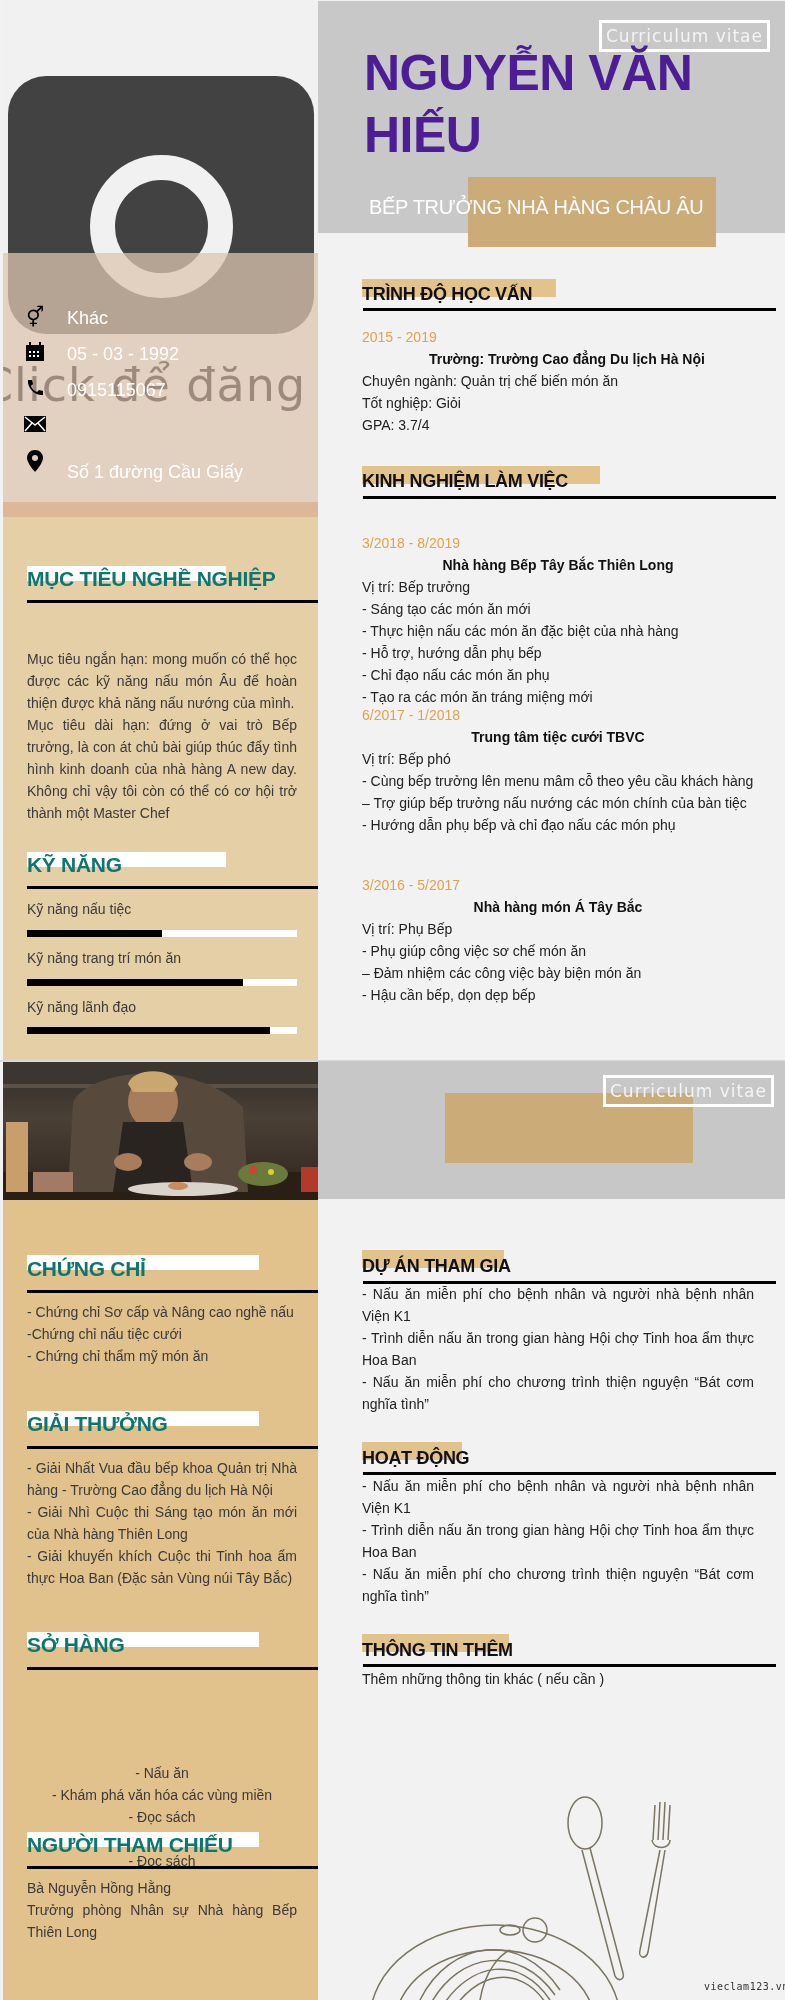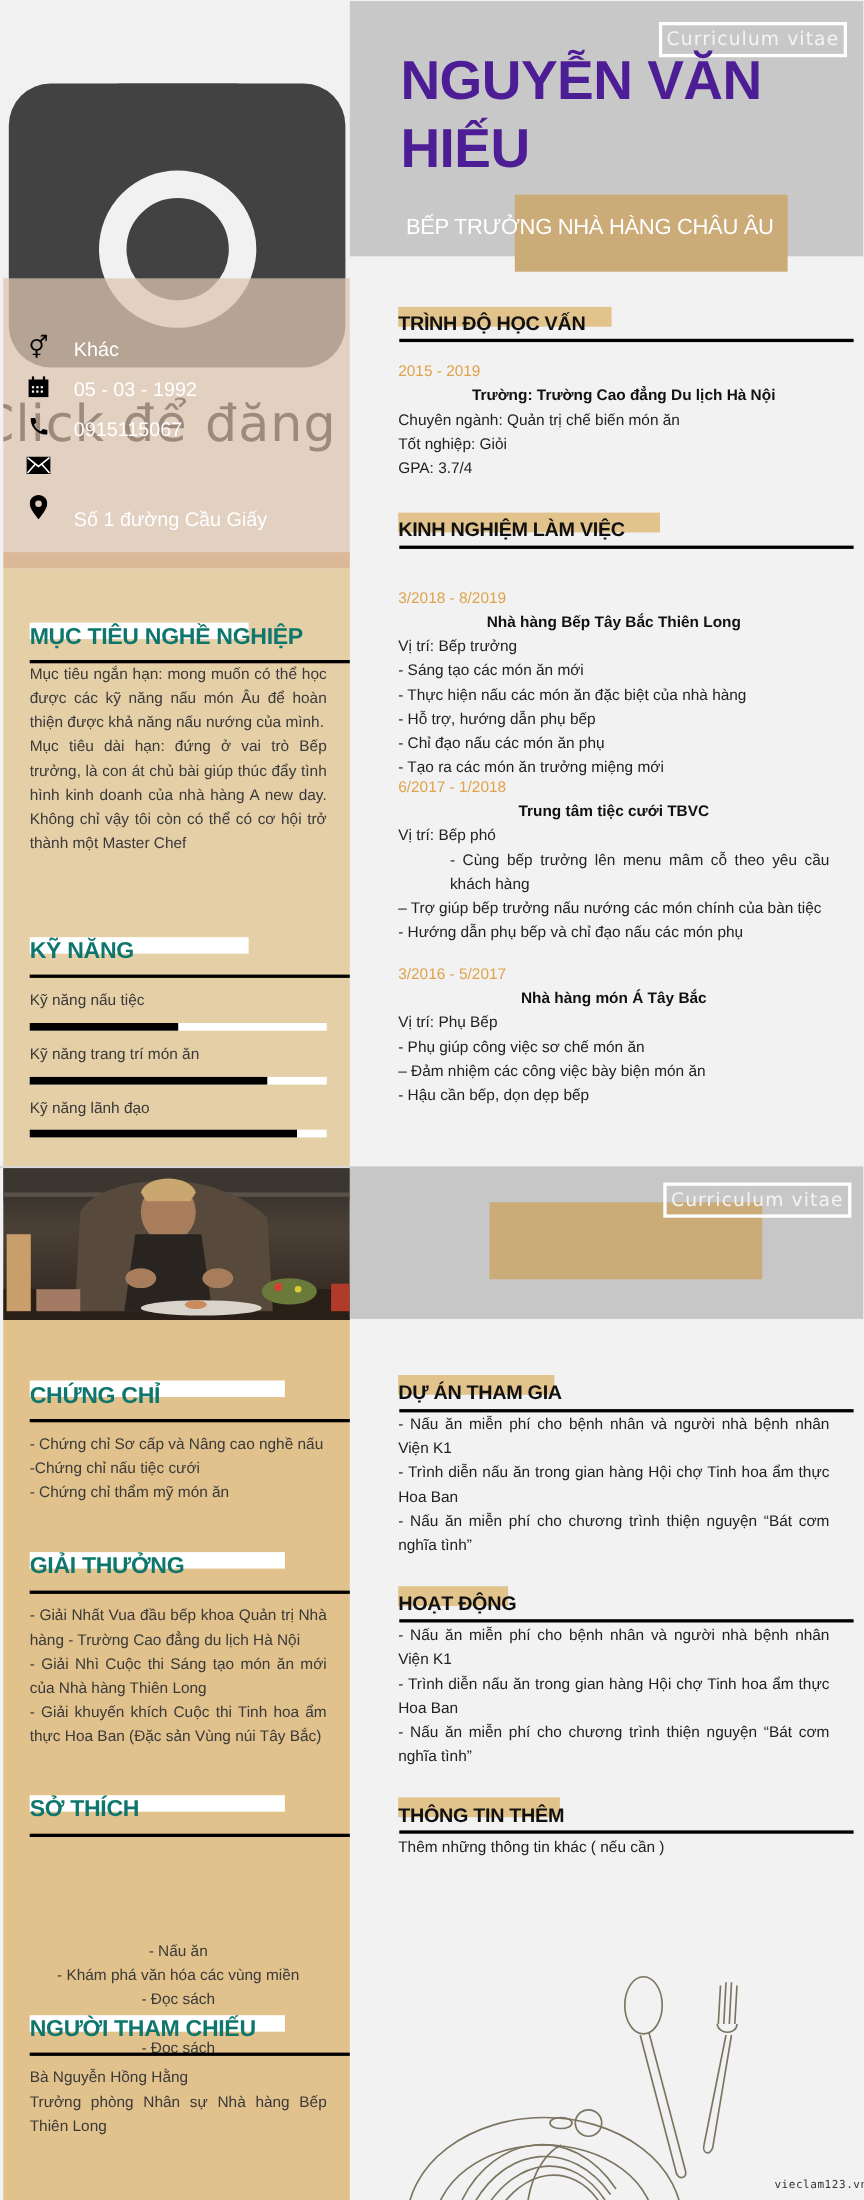--- a/index.html
+++ b/index.html
@@ -122,21 +122,21 @@
 <div class="abs name">
   <div>NGUYỄN VĂN</div>
   <div>HIẾU</div>
 </div>
 <div class="abs title-block"></div>
 <div class="abs job-title">BẾP TRƯỞNG NHÀ HÀNG CHÂU ÂU</div>
 
 <div class="abs hl-l" style="left:27px; top:566px; width:199px; height:15px;"></div>
 <div class="abs left-title" style="left:27px; top:567px;">MỤC TIÊU NGHỀ NGHIỆP</div>
 <div class="abs rule" style="left:27px; top:600px; width:291px;"></div>
-<div class="abs left-text" style="left:27px; top:601px; width:270px;">
+<div class="abs left-text" style="left:27px; top:648px; width:270px;">
   <div>Mục tiêu ngắn hạn: mong muốn có thể học được các kỹ năng nấu món Âu để hoàn thiện được khả năng nấu nướng của mình.</div>
   <div>Mục tiêu dài hạn: đứng ở vai trò Bếp trưởng, là con át chủ bài giúp thúc đẩy tình hình kinh doanh của nhà hàng A new day. Không chỉ vậy tôi còn có thể có cơ hội trở thành một Master Chef</div>
 </div>
 
 <div class="abs hl-l" style="left:27px; top:852px; width:199px; height:15px;"></div>
 <div class="abs left-title" style="left:27px; top:853px;">KỸ NĂNG</div>
 <div class="abs rule" style="left:27px; top:886px; width:291px;"></div>
 <div class="abs left-text" style="left:27px; top:898px;">Kỹ năng nấu tiệc</div>
 <div class="abs bar" style="top:930px">
     <div class="fill" style="width:50%"></div>
@@ -166,28 +166,28 @@
 <div class="abs rule" style="left:363px; top:496px; width:413px;"></div>
 
 <div class="abs txt" style="left:362px; top:512px; width:392px;margin-top:20px;">
   <div class="date">3/2018 - 8/2019</div>
   <div class="bold">Nhà hàng Bếp Tây Bắc Thiên Long</div>
   <div>Vị trí: Bếp trưởng</div>
   <div>- Sáng tạo các món ăn mới</div>
   <div>- Thực hiện nấu các món ăn đặc biệt của nhà hàng</div>
   <div>- Hỗ trợ, hướng dẫn phụ bếp</div>
   <div>- Chỉ đạo nấu các món ăn phụ</div>
-  <div>- Tạo ra các món ăn trưởng miệng mới</div>
+  <div>- Tạo ra các món ăn tráng miệng mới</div>
 </div>
 
 <div class="abs txt just" style="left:362px; top:704px; width:392px;">
   <div class="date">6/2017 - 1/2018</div>
   <div class="bold">Trung tâm tiệc cưới TBVC</div>
   <div>Vị trí: Bếp phó</div>
-  <div style="text-align:justify; text-align-last:left;margin-left:47px;">- Cùng bếp trưởng lên menu mâm cỗ theo yêu cầu khách hàng</div>
+  <div style="text-align:justify; text-align-last:left;">- Cùng bếp trưởng lên menu mâm cỗ theo yêu cầu khách hàng</div>
   <div>– Trợ giúp bếp trưởng nấu nướng các món chính của bàn tiệc</div>
   <div>- Hướng dẫn phụ bếp và chỉ đạo nấu các món phụ</div>
 </div>
 
 <div class="abs txt" style="left:362px; top:874px; width:392px;">
   <div class="date">3/2016 - 5/2017</div>
   <div class="bold">Nhà hàng món Á Tây Bắc</div>
   <div>Vị trí: Phụ Bếp</div>
   <div>- Phụ giúp công việc sơ chế món ăn</div>
   <div>– Đảm nhiệm các công việc bày biện món ăn</div>
@@ -233,21 +233,21 @@
 <div class="abs hl-l" style="left:27px; top:1411px; width:232px; height:15px;"></div>
 <div class="abs left-title" style="left:27px; top:1412px;text-align:center;">GIẢI THƯỞNG</div>
 <div class="abs rule" style="left:27px; top:1446px; width:291px;"></div>
 <div class="abs left-text" style="left:27px; top:1457px; width:270px;">
   <div>- Giải Nhất Vua đầu bếp khoa Quản trị Nhà hàng - Trường Cao đẳng du lịch Hà Nội</div>
   <div>- Giải Nhì Cuộc thi Sáng tạo món ăn mới của Nhà hàng Thiên Long</div>
   <div>- Giải khuyến khích Cuộc thi Tinh hoa ẩm thực Hoa Ban (Đặc sản Vùng núi Tây Bắc)</div>
 </div>
 
 <div class="abs hl-l" style="left:27px; top:1632px; width:232px; height:15px;"></div>
-<div class="abs left-title" style="left:27px; top:1633px;">SỞ THÍCH</div>
+<div class="abs left-title" style="left:27px; top:1633px;">SỞ HÀNG</div>
 <div class="abs rule" style="left:27px; top:1667px; width:291px;"></div>
 <div class="abs left-text" style="left:27px; top:1762px; width:270px; text-align:center;">
   <div>- Nấu ăn</div>
   <div>- Khám phá văn hóa các vùng miền</div>
   <div>- Đọc sách</div>
   <div>- Giao lưu với bạn bè</div>
   <div>- Đọc sách</div>
 </div>
 
 <div class="abs hl-l" style="left:27px; top:1832px; width:232px; height:15px;"></div>

